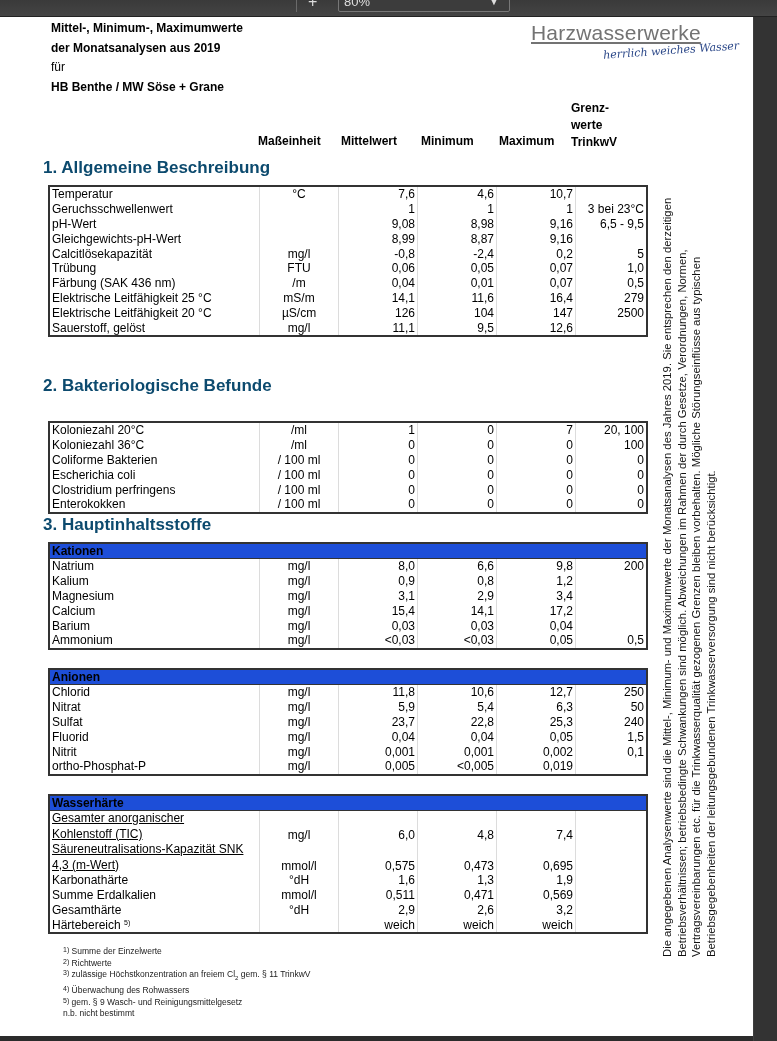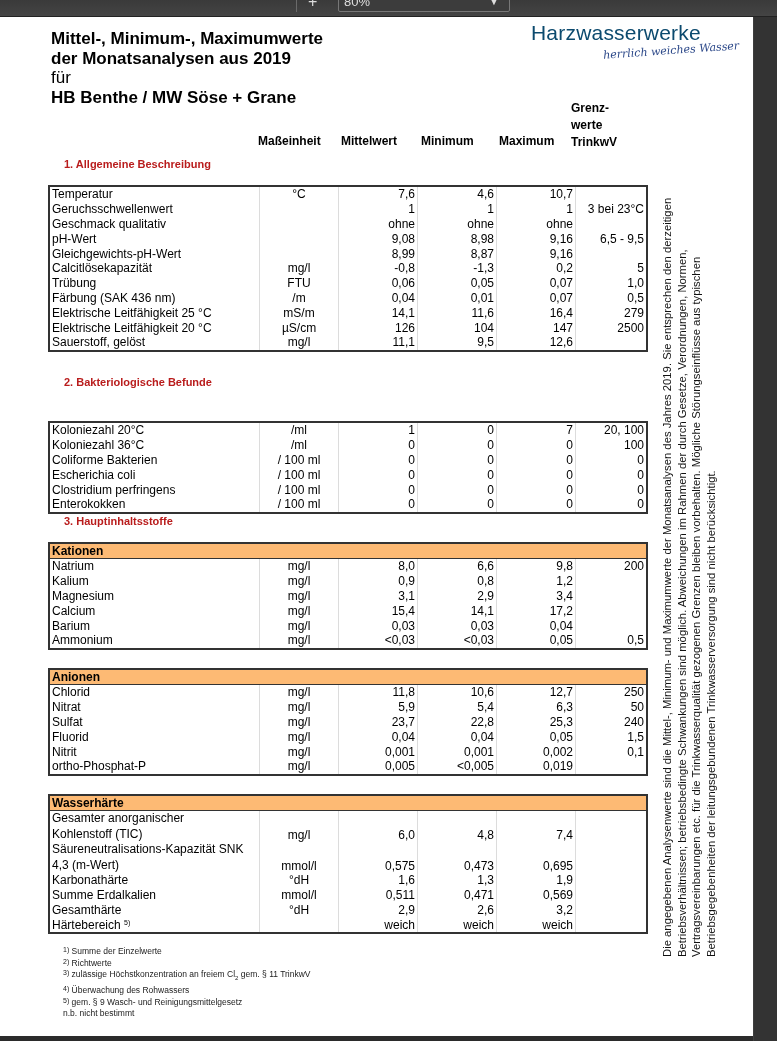--- a/index.html
+++ b/index.html
@@ -26,45 +26,45 @@
     position:absolute; left:0; top:17px; width:753px; height:1019px;
     background:#fff; overflow:hidden;
   }
   .scrollbar {
     position:absolute; left:753px; top:17px; width:24px; height:1024px;
     background:#333;
     border-left:1px solid #3e3e3e;
   }
   .bottom-bar { position:absolute; left:0; top:1036px; width:753px; height:5px; background:#2b2b2b; }
 
-  .title { position:absolute; left:51px; top:12px; font-size:17px; line-height:19.5px; font-weight:bold; }
+  .title { position:absolute; left:51px; top:2px; font-size:12px; line-height:19.5px; font-weight:bold; }
   .title .normal { font-weight:normal; }
-  .logo { position:absolute; left:531px; top:4px; font-size:21px; color:#0c4a6e; letter-spacing:0.2px; }
+  .logo { position:absolute; left:531px; top:4px; font-size:21px; color:#737373; letter-spacing:0.2px;text-decoration:underline; }
   .tagline {
     position:absolute; left:603px; top:27px; font-size:11px; color:#2e4a8a;
     font-family:"DejaVu Serif", serif; font-style:italic; transform:rotate(-4deg);
   }
 
   .colhead { position:absolute; font-size:12px; font-weight:bold; text-align:left; }
-  .section-h { position:absolute; left:64px; font-size:11px; font-weight:bold; color:#b91c1c; }
+  .section-h { position:absolute; left:43px; font-size:17px; font-weight:bold; color:#0c4a6e; }
 
   table.data {
     position:absolute; left:48px; width:600px; border-collapse:collapse;
     border:2px solid #333; font-size:12px;
   }
   table.data td {
     height:14.8px; line-height:14px; padding:0 2px; white-space:nowrap;
     border-left:1px solid #dcdcdc;
   }
   table.data td:first-child { border-left:none; width:205px; }
   table.data td.u { width:74px; text-align:center; }
   table.data td.n { width:74px; text-align:right; }
   table.data td.g { text-align:right; }
-  table.data tr.grp td { background:#fdba74; font-weight:bold; border-bottom:1.5px solid #333; height:14px; }
-  table.data td.two { line-height:15.5px; white-space:normal; }
+  table.data tr.grp td { background:#1d4ed8; font-weight:bold; border-bottom:1.5px solid #333; height:14px; }
+  table.data td.two { line-height:15.5px; white-space:normal;text-decoration:underline; }
   table.data td.bot { vertical-align:bottom; }
   sup { font-size:7px; vertical-align:top; position:relative; top:-2px; }
 
   .side {
     position:absolute; left:660px; top:940px; width:760px;
     transform-origin:0 0; transform:rotate(-90deg);
     font-size:11.3px; line-height:14.5px; color:#111;
   }
   .foot { position:absolute; left:63px; top:929px; font-size:8.5px; line-height:11.7px; color:#222; }
   .foot div { white-space:nowrap; }
@@ -120,48 +120,40 @@
         </tr>
         <tr>
           <td class="">Geruchsschwellenwert</td>
           <td class="u"></td>
           <td class="n">1</td>
           <td class="n">1</td>
           <td class="n">1</td>
           <td class="g">3 bei 23°C</td>
         </tr>
         <tr>
-          <td class="">Geschmack qualitativ</td>
-          <td class="u"></td>
-          <td class="n">ohne</td>
-          <td class="n">ohne</td>
-          <td class="n">ohne</td>
-          <td class="g"></td>
-        </tr>
-        <tr>
           <td class="">pH-Wert</td>
           <td class="u"></td>
           <td class="n">9,08</td>
           <td class="n">8,98</td>
           <td class="n">9,16</td>
           <td class="g">6,5 - 9,5</td>
         </tr>
         <tr>
           <td class="">Gleichgewichts-pH-Wert</td>
           <td class="u"></td>
           <td class="n">8,99</td>
           <td class="n">8,87</td>
           <td class="n">9,16</td>
           <td class="g"></td>
         </tr>
         <tr>
           <td class="">Calcitlösekapazität</td>
           <td class="u">mg/l</td>
           <td class="n">-0,8</td>
-          <td class="n">-1,3</td>
+          <td class="n">-2,4</td>
           <td class="n">0,2</td>
           <td class="g">5</td>
         </tr>
         <tr>
           <td class="">Trübung</td>
           <td class="u">FTU</td>
           <td class="n">0,06</td>
           <td class="n">0,05</td>
           <td class="n">0,07</td>
           <td class="g">1,0</td>

